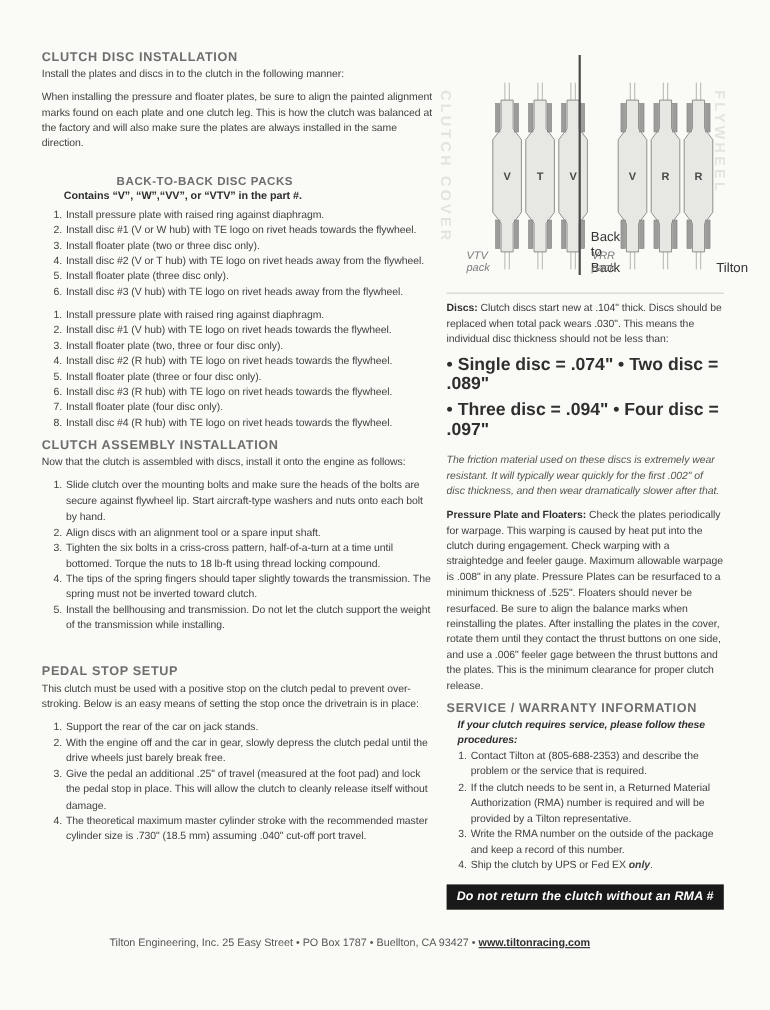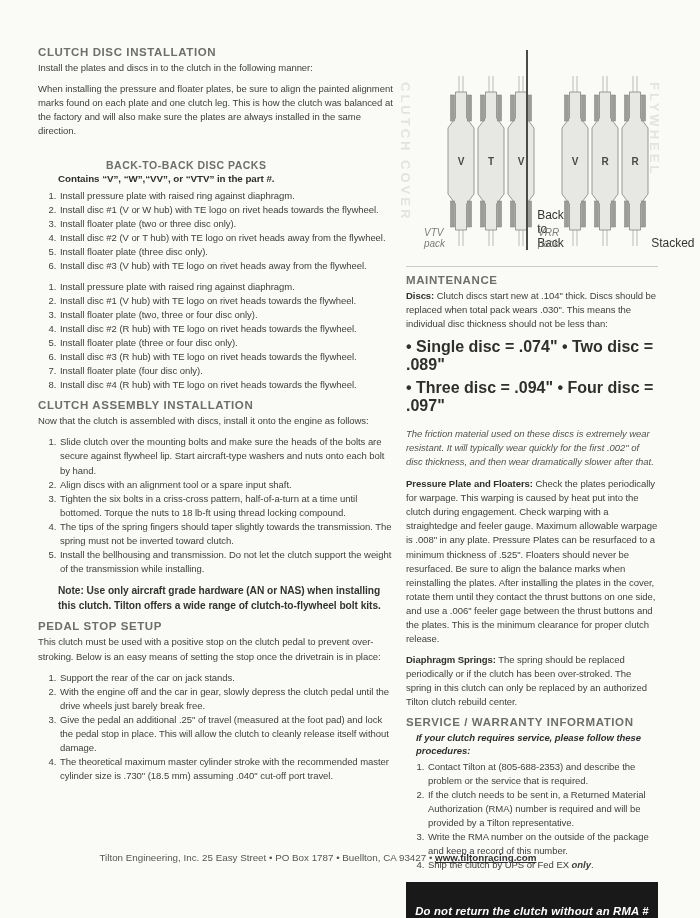--- a/index.html
+++ b/index.html
@@ -32,21 +32,21 @@
     margin:2px 0 7px 20px;font-weight:bold;color:#333;font-size:10.2px;line-height:1.5;
   }
   .rule{border:none;border-top:1px solid #ccccc9;margin:8px 0 7px 0;}
   .lead{font-weight:bold;color:#2f2f2f;}
   .bullets{font-weight:bold;color:#2f2f2f;margin:0 0 6px 0;}
   .bullets div{margin:0 0 5px 0;}
   .italic-note{font-style:italic;color:#55534f;margin:12px 0 8px 0;}
   .svc-intro{font-weight:bold;font-style:italic;color:#2f2f2f;margin:1px 0 2px 10px;line-height:1.4;}
   .banner{
     background:#191919;color:#ffffff;font-weight:bold;font-style:italic;
-    font-size:11.3px;text-align:center;padding:23px 0 6px 0;margin-top:10px;
+    font-size:11.3px;text-align:center;padding:5px 0 6px 0;margin-top:10px;
     letter-spacing:.2px;
   }
   
   .diagram{position:relative;height:212px;margin-bottom:2px;}
   .diagram-inner{
     position:absolute;left:18px;top:0;display:flex;align-items:stretch;
   }
   .pack{width:92px;display:flex;flex-direction:row;align-items:flex-end;}
   .pack-title{font-size:10px;font-style:italic;color:#7c7c7c;margin-bottom:1px;}
   .pack-caption{font-size:12px;font-weight:normal;color:#333;margin-top:18px;}
@@ -106,21 +106,21 @@
     <section>
       <h2>CLUTCH ASSEMBLY INSTALLATION</h2>
       <p>Now that the clutch is assembled with discs, install it onto the engine as follows:</p>
       <ol>
         <li>Slide clutch over the mounting bolts and make sure the heads of the bolts are secure against flywheel lip. Start aircraft-type washers and nuts onto each bolt by hand.</li>
         <li>Align discs with an alignment tool or a spare input shaft.</li>
         <li>Tighten the six bolts in a criss-cross pattern, half-of-a-turn at a time until bottomed. Torque the nuts to 18 lb-ft using thread locking compound.</li>
         <li>The tips of the spring fingers should taper slightly towards the transmission. The spring must not be inverted toward clutch.</li>
         <li>Install the bellhousing and transmission. Do not let the clutch support the weight of the transmission while installing.</li>
       </ol>
-      <p class="note"><span>Note: Use only aircraft grade hardware (AN or NAS) when installing this clutch. Tilton offers a wide range of clutch-to-flywheel bolt kits.</span><br>
+      <p class="note"><br>
       </p>
     </section>
 
     <section>
       <h2>PEDAL STOP SETUP</h2>
       <p>This clutch must be used with a positive stop on the clutch pedal to prevent over-stroking. Below is an easy means of setting the stop once the drivetrain is in place:</p>
       <ol>
         <li>Support the rear of the car on jack stands.</li>
         <li>With the engine off and the car in gear, slowly depress the clutch pedal until the drive wheels just barely break free.</li>
         <li>Give the pedal an additional .25" of travel (measured at the foot pad) and lock the pedal stop in place. This will allow the clutch to cleanly release itself without damage.</li>
@@ -187,37 +187,35 @@
                 <text x="46" y="89" text-anchor="middle" font-family="Liberation Sans, sans-serif" font-size="10" font-weight="bold" fill="#4a4a4a">R</text>
                 <line x1="74" y1="0" x2="74" y2="170" stroke="#b3b3b0" stroke-width="0.9"></line>
                 <line x1="78" y1="0" x2="78" y2="170" stroke="#b3b3b0" stroke-width="0.9"></line>
                 <path d="M 70.5 16 L 81.5 16 L 81.5 42 L 89 52 L 89 118 L 81.5 128 L 81.5 154 L 70.5 154 L 70.5 128 L 63 118 L 63 52 L 70.5 42 Z" fill="#e7e7e3" stroke="#8e8e8c" stroke-width="0.9"></path>
                 <rect x="65.5" y="19" width="4" height="26" fill="#9c9c9a" stroke="#7e7e7c" stroke-width="0.5"></rect>
                 <rect x="82.5" y="19" width="4" height="26" fill="#9c9c9a" stroke="#7e7e7c" stroke-width="0.5"></rect>
                 <rect x="65.5" y="125" width="4" height="26" fill="#9c9c9a" stroke="#7e7e7c" stroke-width="0.5"></rect>
                 <rect x="82.5" y="125" width="4" height="26" fill="#9c9c9a" stroke="#7e7e7c" stroke-width="0.5"></rect>
                 <text x="76" y="89" text-anchor="middle" font-family="Liberation Sans, sans-serif" font-size="10" font-weight="bold" fill="#4a4a4a">R</text>
               </svg></div>
-          <div class="pack-caption">Stacked</div>
+          <div class="pack-caption">Tilton</div>
         </div>
       </div>
     </div>
 
     <hr class="rule">
 
     <section>
-      <h2>MAINTENANCE</h2>
       <p><span class="lead">Discs:</span><span> Clutch discs start new at .104" thick. Discs should be replaced when total pack wears .030". This means the individual disc thickness should not be less than:</span></p>
       <div class="bullets">
         <div>• Single disc = .074" • Two disc = .089"</div>
         <div>• Three disc = .094" • Four disc = .097"</div>
       </div>
       <p class="italic-note">The friction material used on these discs is extremely wear resistant. It will typically wear quickly for the first .002" of disc thickness, and then wear dramatically slower after that.</p>
       <p><span class="lead">Pressure Plate and Floaters:</span><span> Check the plates periodically for warpage. This warping is caused by heat put into the clutch during engagement. Check warping with a straightedge and feeler gauge. Maximum allowable warpage is .008" in any plate. Pressure Plates can be resurfaced to a minimum thickness of .525". Floaters should never be resurfaced. Be sure to align the balance marks when reinstalling the plates. After installing the plates in the cover, rotate them until they contact the thrust buttons on one side, and use a .006" feeler gage between the thrust buttons and the plates.  This is the minimum clearance for proper clutch release.</span></p>
-      <p><span class="lead">Diaphragm Springs:</span><span> The spring should be replaced periodically or if the clutch has been over-stroked. The spring in this clutch can only be replaced by an authorized Tilton clutch rebuild center.</span></p>
     </section>
 
     <section>
       <h2>SERVICE / WARRANTY INFORMATION</h2>
       <p class="svc-intro">If your clutch requires service, please follow these procedures:</p>
       <ol>
         <li>Contact Tilton at (805-688-2353) and describe the problem or the service that is required.</li>
         <li>If the clutch needs to be sent in, a Returned Material Authorization (RMA) number is required and will be provided by a Tilton representative.</li>
         <li>Write the RMA number on the outside of the package and keep a record of this number.</li>
         <li><span>Ship the clutch by UPS or Fed EX </span><b><i>only</i></b><span>.</span></li>

